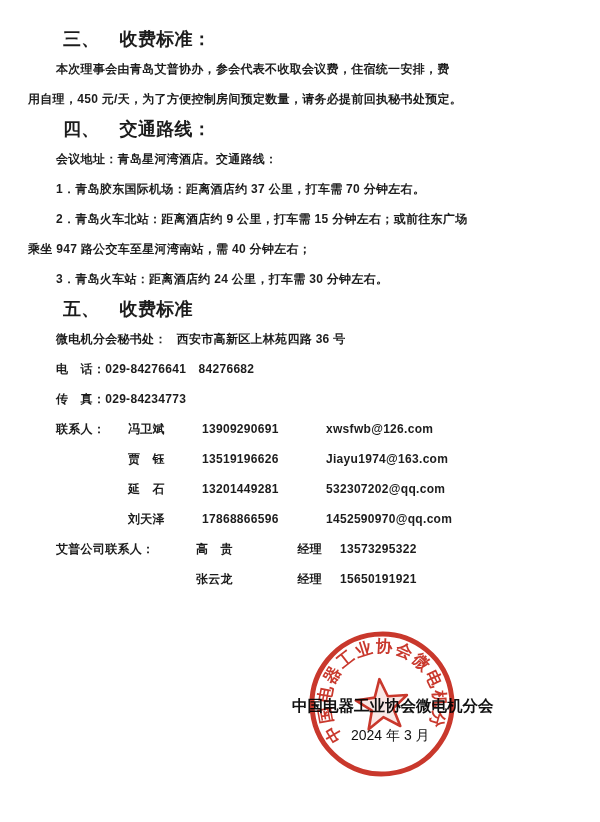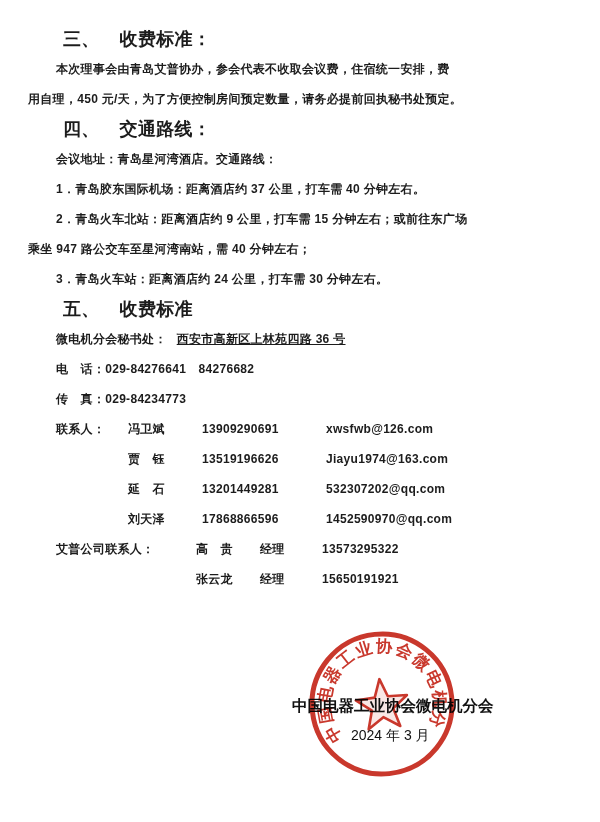--- a/index.html
+++ b/index.html
@@ -16,28 +16,28 @@
   }
   .line{
     height:30px;line-height:30px;
     font-size:12px;font-weight:600;
     white-space:nowrap;
     letter-spacing:0.3px;
   }
   .indent{padding-left:28px;}
   .heading{font-size:18px;font-weight:700;padding-left:35px;}
   .heading .htitle{margin-left:20px;}
-  .addr{margin-left:10px;text-decoration:underline;}
+  .addr{margin-left:10px;}
   .row{display:flex;align-items:baseline;}
   .col-label{width:72px;flex:0 0 auto;}
   .col-name{width:64px;flex:0 0 auto;}
   .col-phone{margin-left:10px;width:112px;flex:0 0 auto;}
   .col-email{margin-left:12px;}
   .col-aipu-label{width:140px;flex:0 0 auto;}
-  .col-title{margin-left:0;width:44px;flex:0 0 auto;}
+  .col-title{margin-left:18px;width:44px;flex:0 0 auto;text-align:right;}
   .col-phone2{margin-left:18px;}
   
   .footer-org{
     position:absolute;left:292px;top:696px;
     font-size:15.5px;font-weight:700;color:#111;
     white-space:nowrap;z-index:1;
   }
   .footer-date{
     position:absolute;left:351px;top:727px;
     font-size:14px;font-weight:400;color:#111;
@@ -65,21 +65,21 @@
   <div class="line heading">
     <span class="hnum">三、</span><span class="htitle">收费标准：</span>
   </div>
   <div class="line indent">本次理事会由青岛艾普协办，参会代表不收取会议费，住宿统一安排，费</div>
   <div class="line">用自理，450 元/天，为了方便控制房间预定数量，请务必提前回执秘书处预定。</div>
 
   <div class="line heading">
     <span class="hnum">四、</span><span class="htitle">交通路线：</span>
   </div>
   <div class="line indent">会议地址：青岛星河湾酒店。交通路线：</div>
-  <div class="line indent">1．青岛胶东国际机场：距离酒店约 37 公里，打车需 40 分钟左右。</div>
+  <div class="line indent">1．青岛胶东国际机场：距离酒店约 37 公里，打车需 70 分钟左右。</div>
   <div class="line indent">2．青岛火车北站：距离酒店约 9 公里，打车需 15 分钟左右；或前往东广场</div>
   <div class="line">乘坐 947 路公交车至星河湾南站，需 40 分钟左右；</div>
   <div class="line indent">3．青岛火车站：距离酒店约 24 公里，打车需 30 分钟左右。</div>
 
   <div class="line heading">
     <span class="hnum">五、</span><span class="htitle">收费标准</span>
   </div>
 
   <div class="line indent">
     <span>微电机分会秘书处：</span><span class="addr">西安市高新区上林苑四路 36 号</span>

